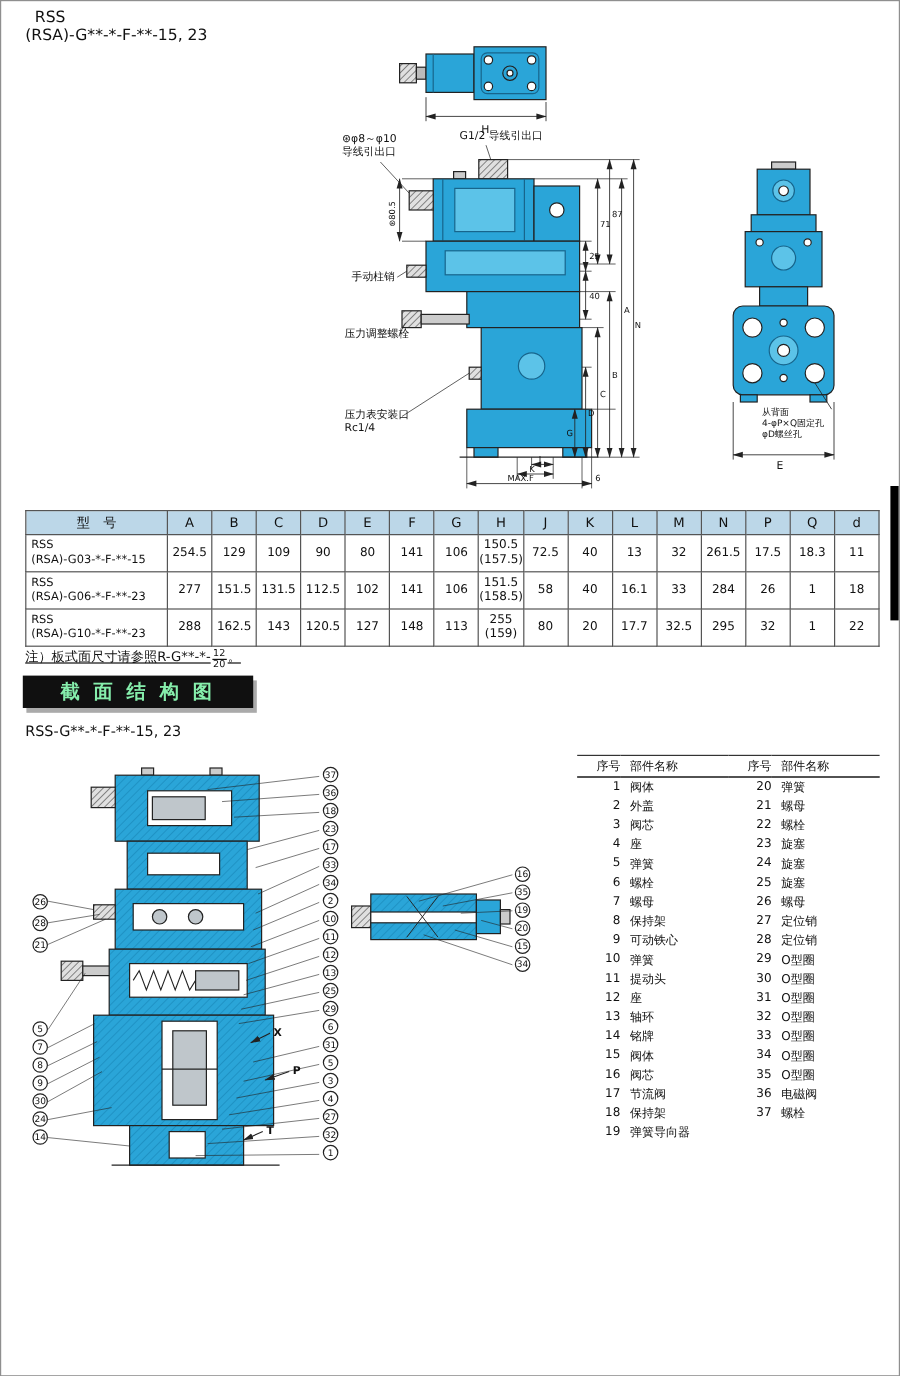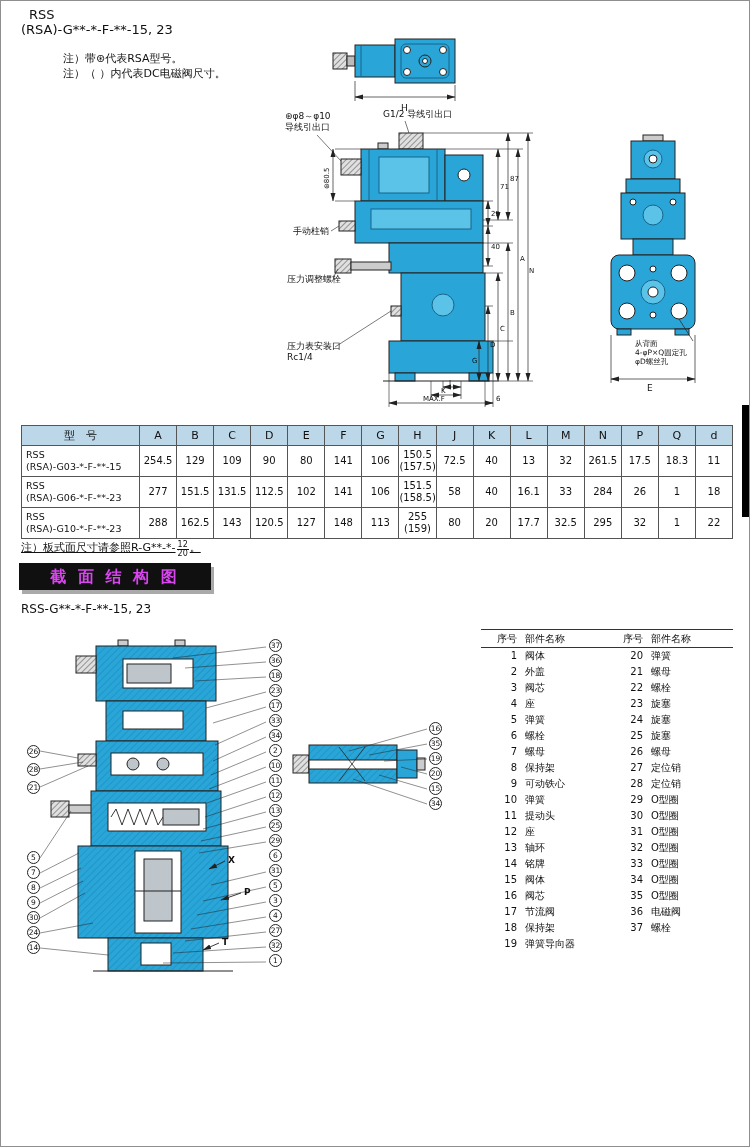--- a/index.html
+++ b/index.html
@@ -34,21 +34,21 @@
   .dim-table th { background:#bcd7e8; font-size:11px; font-weight:normal; height:20px; }
   .dim-table td { font-size:10px; height:31px; line-height:12px; }
   .dim-table td.model-cell { text-align:left; padding-left:4px; font-size:9.5px; }
 
   .table-note { position:absolute; left:20px; top:539px; font-size:11px;text-decoration:underline; }
   .frac { display:inline-block; vertical-align:-5px; text-align:center; font-size:8px; line-height:8px; margin:0 1px; }
   .frac .ft { display:block; border-bottom:1px solid #111; padding:0 1px; }
   .frac .fb { display:block; }
 
   .section-header { position:absolute; left:18px; top:562px; width:192px; height:27px; background:#101010;
-                    color:#d946ef; font-size:16px; font-weight:bold; letter-spacing:3px; text-align:center;
+                    color:#86efac; font-size:16px; font-weight:bold; letter-spacing:3px; text-align:center;
                     line-height:27px; box-shadow:3px 4px 0 #aaa; }
   .section-sub { position:absolute; left:20px; top:601px; font-size:12px; }
 
   .parts-table { position:absolute; left:480px; top:628px; width:252px; border-collapse:collapse; }
   .parts-table th { border-top:1.5px solid #333; border-bottom:1px solid #333; font-weight:normal; font-size:10px; height:18px; }
   .parts-table td { font-size:10px; height:16px; }
   .parts-table .num { width:36px; text-align:right; }
   .parts-table .nm  { width:90px; text-align:left; padding-left:8px; }
 
   .edge-tab { position:absolute; right:0; top:404px; width:7px; height:112px; background:#000; }
@@ -72,24 +72,20 @@
         <path d="M0,0.5 L8.5,3 L0,5.5 Z" fill="#222"></path>
       </marker>
       <marker id="arS" markerWidth="9" markerHeight="6" refX="0.5" refY="3" orient="auto" markerUnits="userSpaceOnUse">
         <path d="M8.5,0.5 L0,3 L8.5,5.5 Z" fill="#222"></path>
       </marker>
     </defs>
   </svg>
 
   <div class="title">RSS</div>
   <div class="subtitle">(RSA)-G**-*-F-**-15, 23</div>
-  <div class="notes">
-    <div>注）带⊛代表RSA型号。</div>
-    <div>注）（ ）内代表DC电磁阀尺寸。</div>
-  </div>
 
   <div id="top-view" class="drawing">
     <svg width="150" height="96" viewBox="0 0 150 96">
       <g>
         <rect x="2" y="30" width="14" height="16" fill="url(#hG)" stroke="#222"></rect>
         <rect x="16" y="33" width="8" height="10" fill="#bbb" stroke="#222"></rect>
         <rect x="24" y="22" width="40" height="32" fill="#2aa5d8" stroke="#222"></rect>
         <line x1="30" y1="22" x2="30" y2="54" stroke="#17658c"></line>
         <rect x="64" y="16" width="60" height="44" fill="#2aa5d8" stroke="#222"></rect>
         <rect x="70" y="21" width="48" height="34" rx="5" fill="none" stroke="#17658c"></rect>

